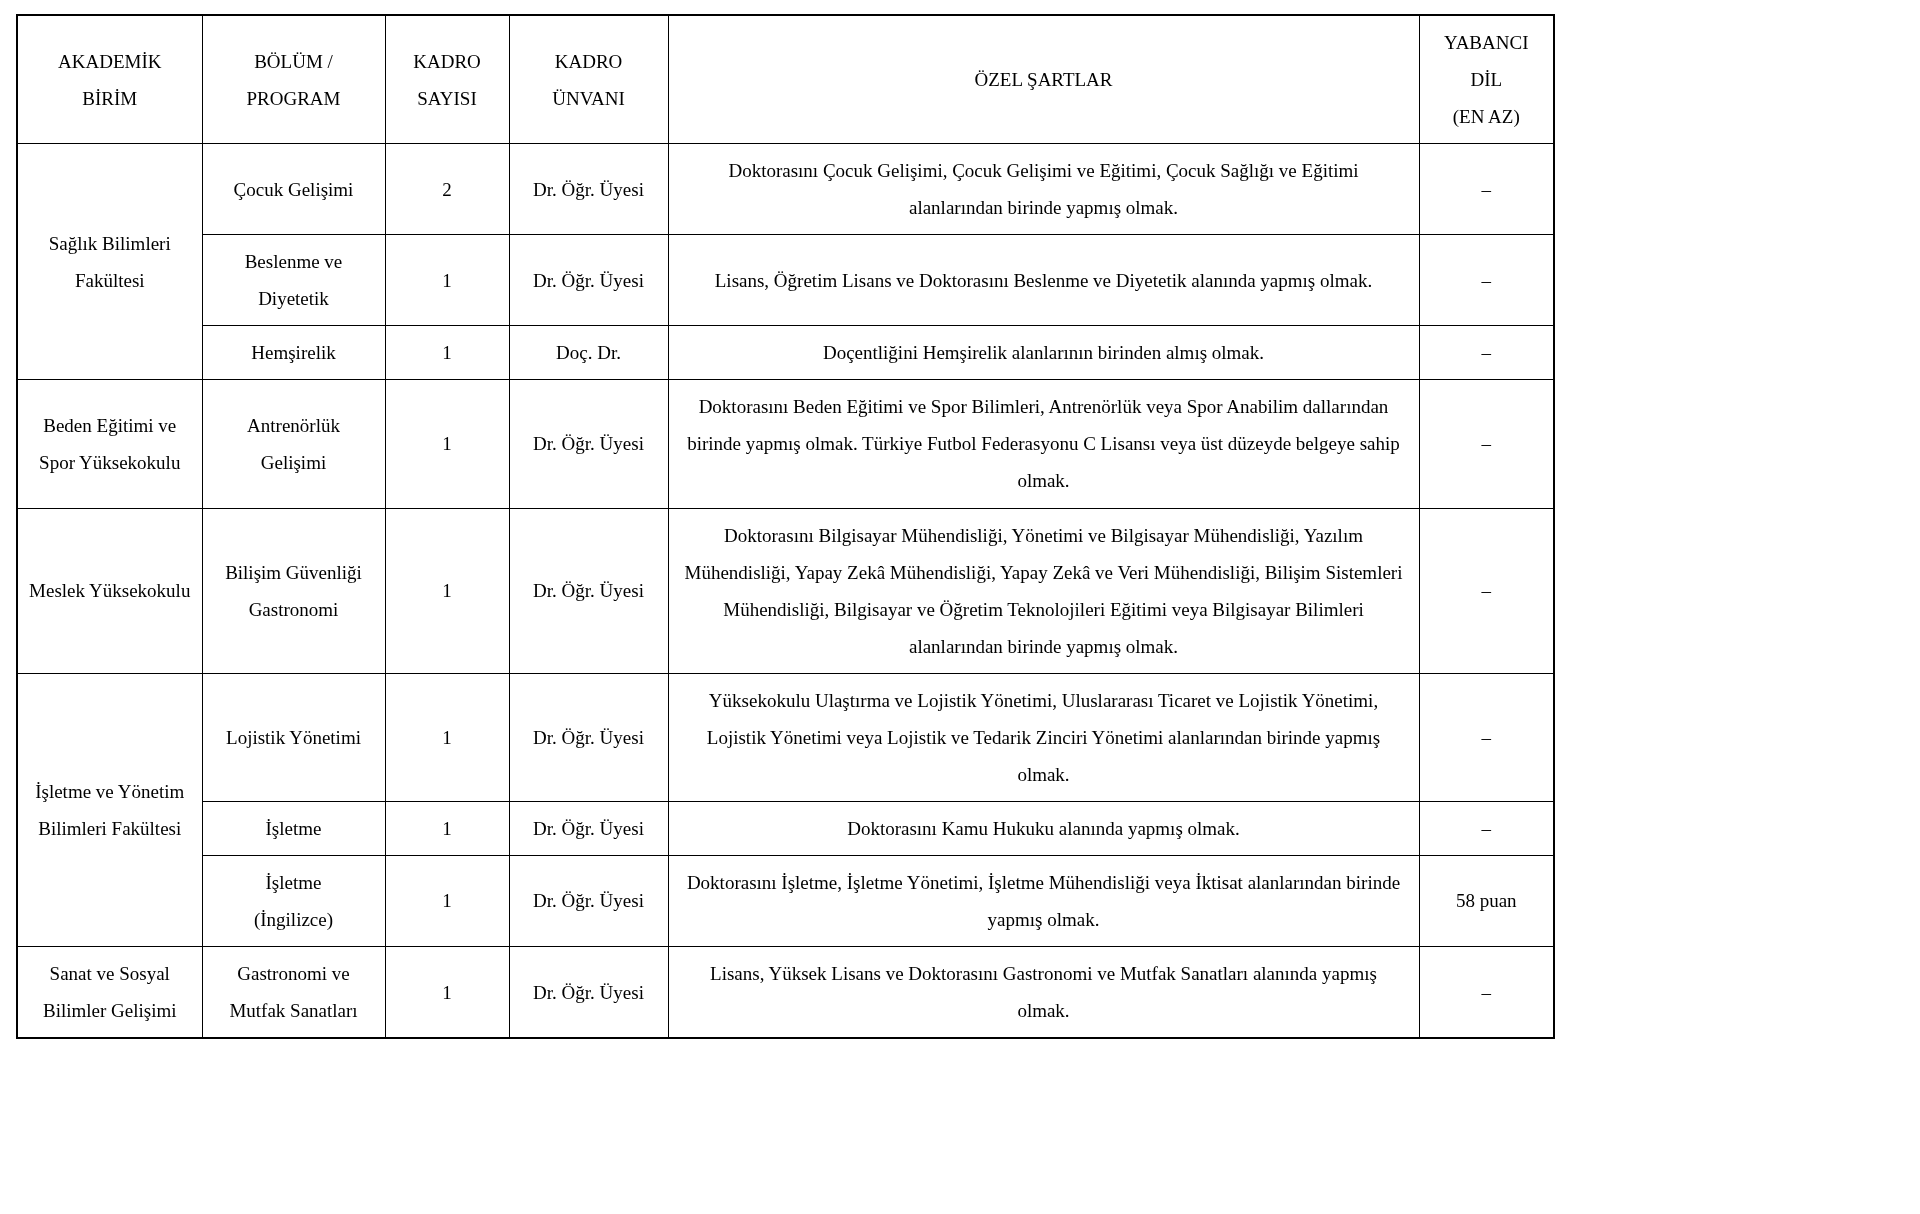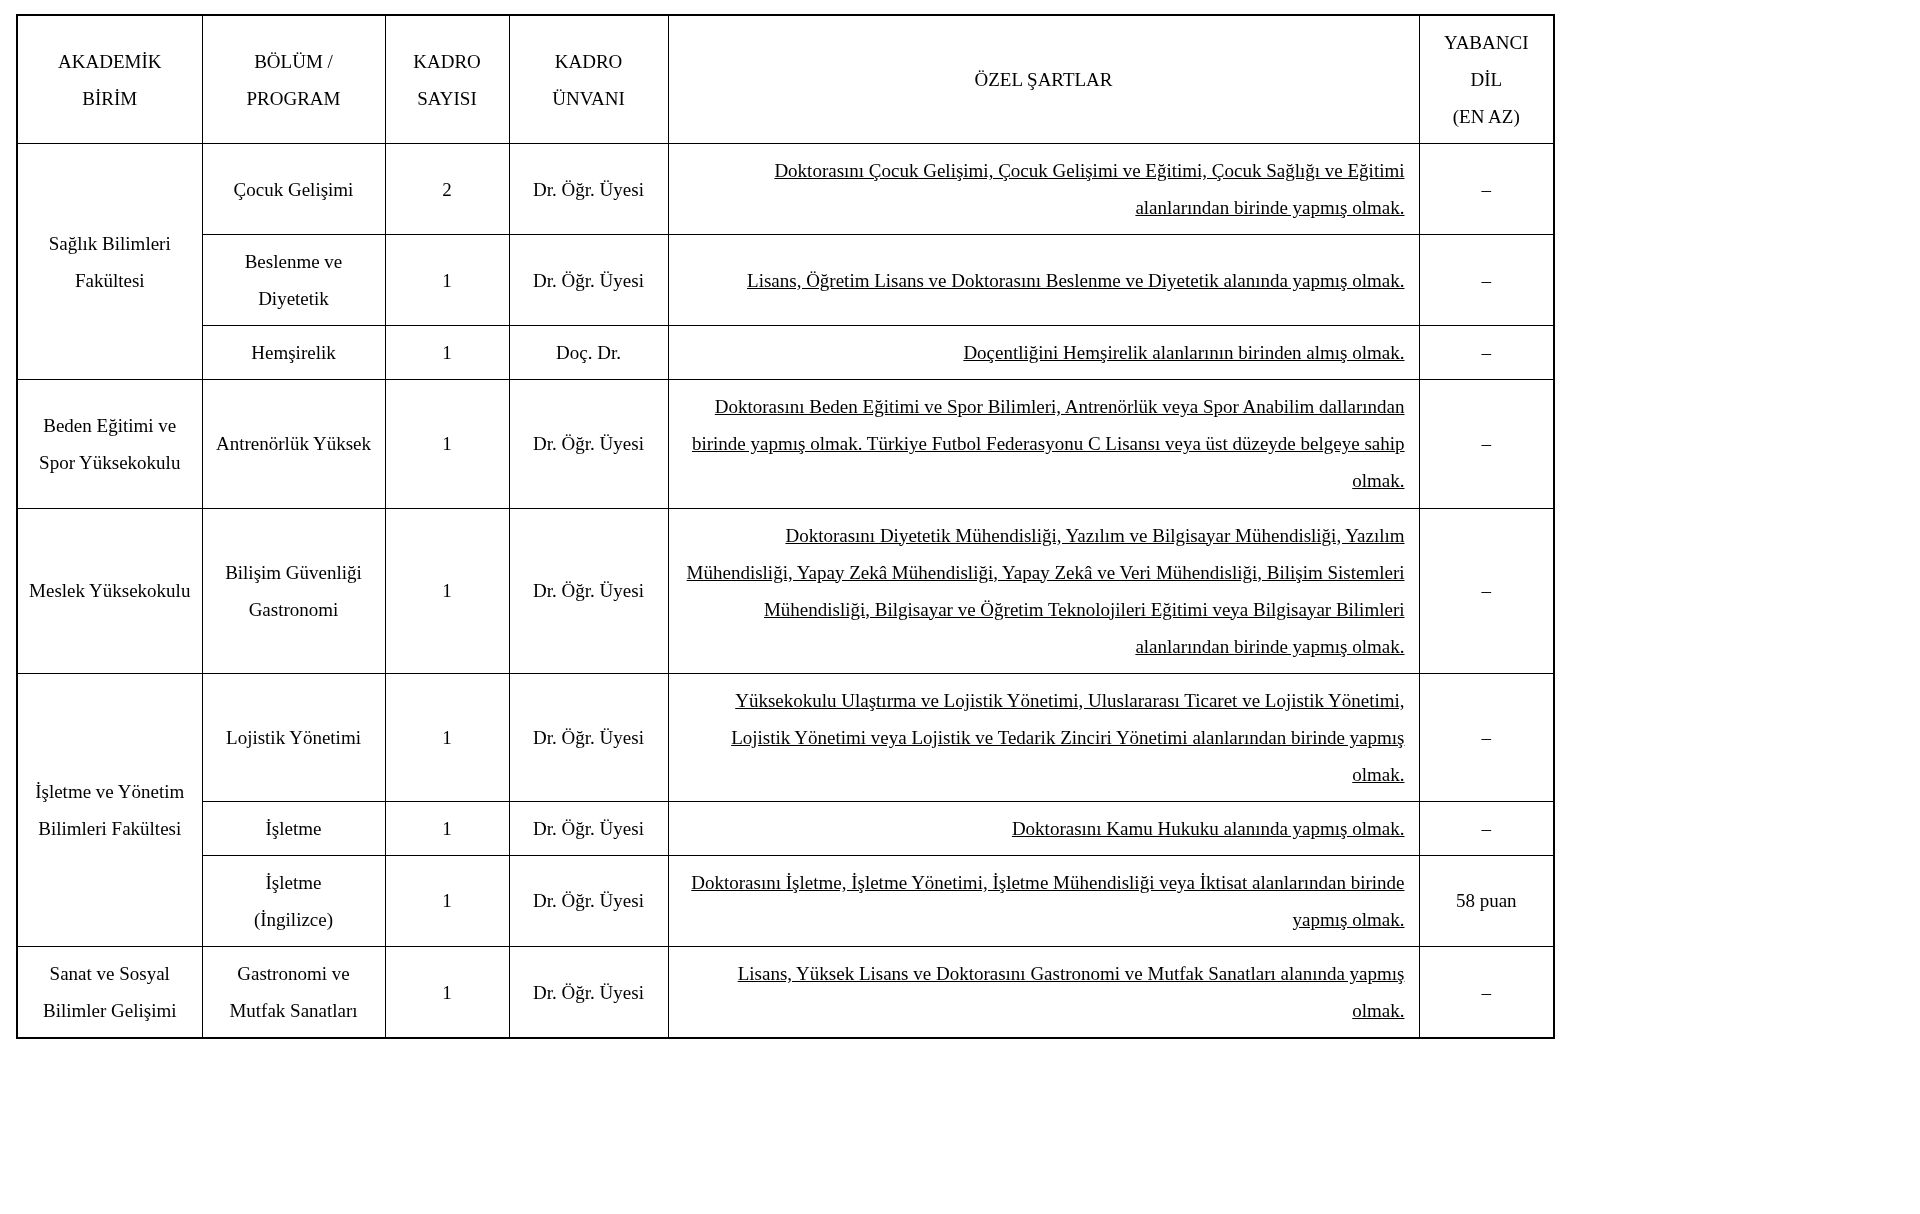--- a/index.html
+++ b/index.html
@@ -33,24 +33,23 @@
     padding: 8px 10px;
     white-space: pre-line;
     line-height: 1.95;
     overflow: hidden;
   }
   table.positions thead th {
     height: 112px;
     line-height: 1.95;
   }
   table.positions td.cond {
-    text-align: right;
+    text-align: center;
     padding-left: 14px;
     padding-right: 14px;
-    text-decoration: underline;
   }
   table.positions td.num,
   table.positions td.lang {
     padding-left: 4px;
     padding-right: 4px;
   }
 </style>
 </head>
 <body>
 
@@ -100,33 +99,33 @@
       <tr>
         <td class="prog">Hemşirelik</td>
         <td class="num">1</td>
         <td class="title">Doç. Dr.</td>
         <td class="cond">Doçentliğini Hemşirelik alanlarının birinden almış olmak.</td>
         <td class="lang">–</td>
       </tr>
 
       <tr>
         <td class="unit">Beden Eğitimi ve Spor Yüksekokulu</td>
-        <td class="prog">Antrenörlük Yüksek</td>
+        <td class="prog">Antrenörlük Gelişimi</td>
         <td class="num">1</td>
         <td class="title">Dr. Öğr. Üyesi</td>
         <td class="cond">Doktorasını Beden Eğitimi ve Spor Bilimleri, Antrenörlük veya Spor Anabilim dallarından birinde yapmış olmak. Türkiye Futbol Federasyonu C Lisansı veya üst düzeyde belgeye sahip olmak.</td>
         <td class="lang">–</td>
       </tr>
 
       <tr>
         <td class="unit">Meslek Yüksekokulu</td>
         <td class="prog">Bilişim Güvenliği Gastronomi</td>
         <td class="num">1</td>
         <td class="title">Dr. Öğr. Üyesi</td>
-        <td class="cond">Doktorasını Diyetetik Mühendisliği, Yazılım ve Bilgisayar Mühendisliği, Yazılım Mühendisliği, Yapay Zekâ Mühendisliği, Yapay Zekâ ve Veri Mühendisliği, Bilişim Sistemleri Mühendisliği, Bilgisayar ve Öğretim Teknolojileri Eğitimi veya Bilgisayar Bilimleri alanlarından birinde yapmış olmak.</td>
+        <td class="cond">Doktorasını Bilgisayar Mühendisliği, Yönetimi ve Bilgisayar Mühendisliği, Yazılım Mühendisliği, Yapay Zekâ Mühendisliği, Yapay Zekâ ve Veri Mühendisliği, Bilişim Sistemleri Mühendisliği, Bilgisayar ve Öğretim Teknolojileri Eğitimi veya Bilgisayar Bilimleri alanlarından birinde yapmış olmak.</td>
         <td class="lang">–</td>
       </tr>
 
       <tr>
         <td rowspan="3" class="unit">İşletme ve Yönetim Bilimleri Fakültesi</td>
         <td class="prog">Lojistik Yönetimi</td>
         <td class="num">1</td>
         <td class="title">Dr. Öğr. Üyesi</td>
         <td class="cond">Yüksekokulu Ulaştırma ve Lojistik Yönetimi, Uluslararası Ticaret ve Lojistik Yönetimi, Lojistik Yönetimi veya Lojistik ve Tedarik Zinciri Yönetimi alanlarından birinde yapmış olmak.</td>
         <td class="lang">–</td>

